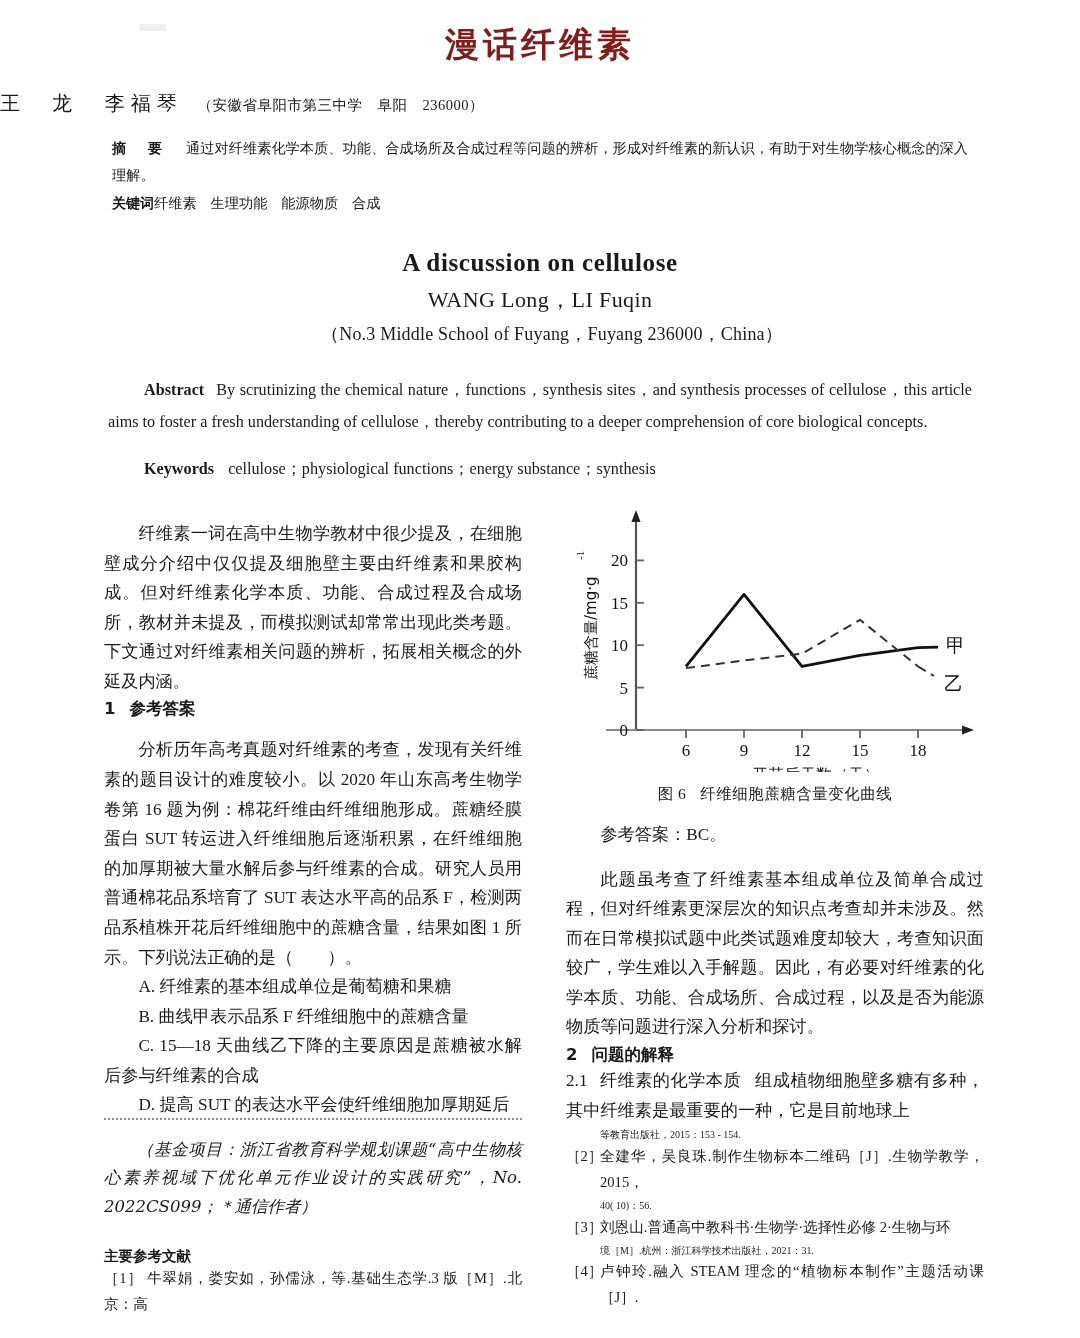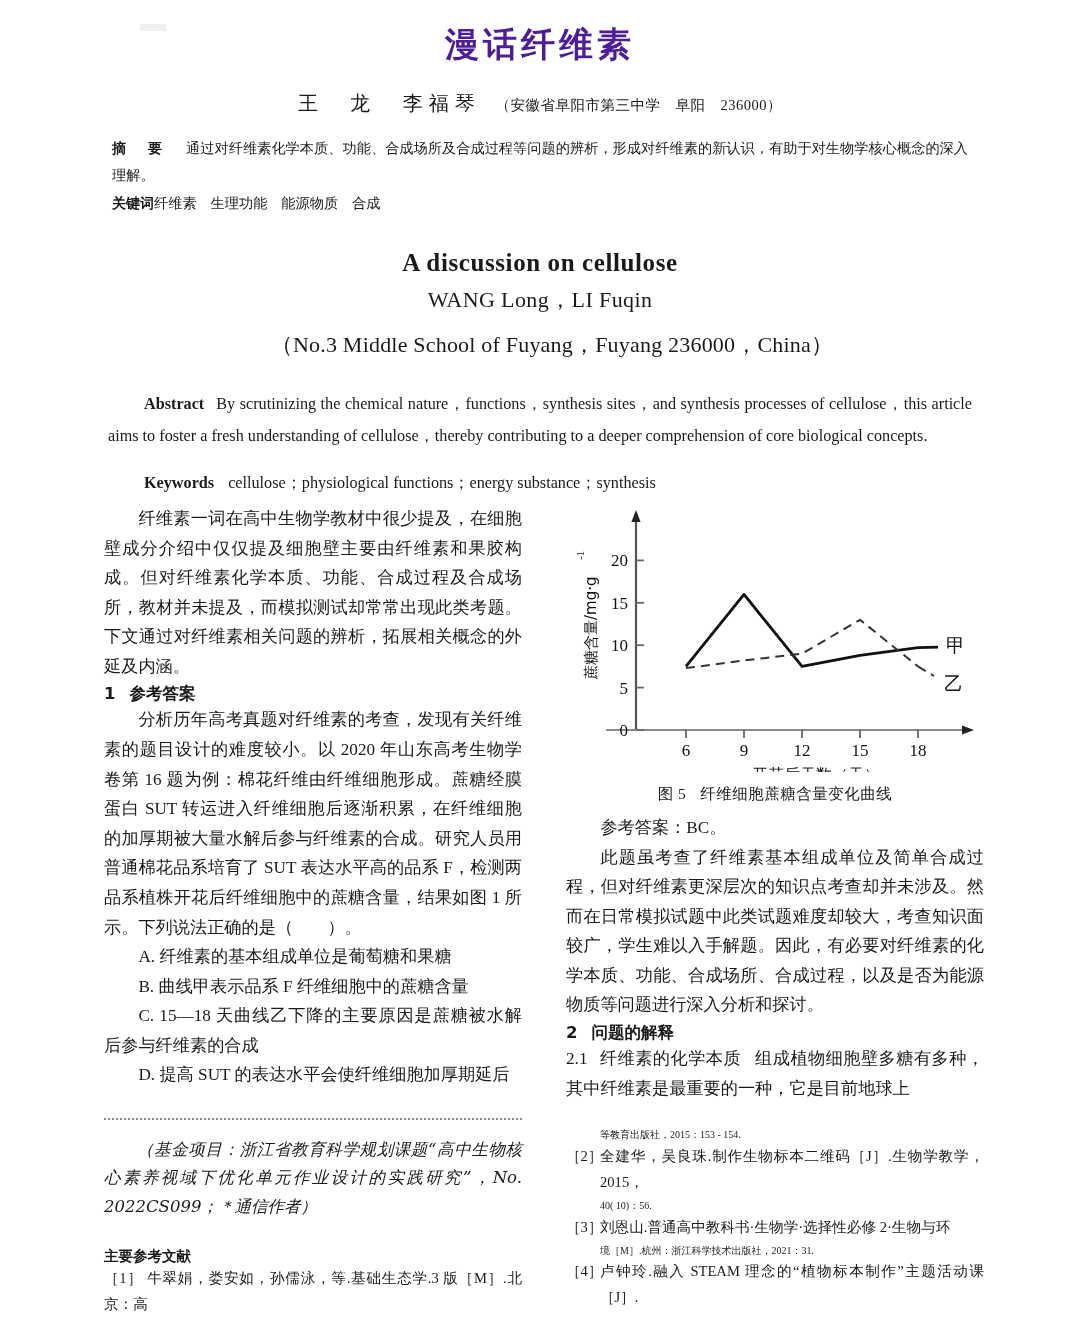--- a/index.html
+++ b/index.html
@@ -24,24 +24,23 @@
   }
 
   
   .title-cn {
     text-align: center;
     font-family: "DejaVu Sans", "Liberation Sans", sans-serif;
     font-weight: bold;
     font-size: 34px;
     letter-spacing: 4px;
     margin-top: 22px;
-    color: #4c1d95;
+    color: #7f1d1d;
   }
   .authors-line {
-    text-align: center;
     margin-top: 22px;
     font-size: 19px;
     color: #1a1a1a;
   }
   .authors-line .au {
     font-family: "Liberation Serif", serif;
     letter-spacing: 6px;
     font-size: 20px;
   }
   .authors-line .au + .au { margin-left: 22px; }
@@ -82,22 +81,22 @@
     letter-spacing: 0.6px;
   }
   .authors-en {
     text-align: center;
     font-size: 22px;
     margin-top: 8px;
     letter-spacing: 0.4px;
   }
   .affil-en {
     text-align: center;
-    font-size: 22px;
-    margin-top: 15px;
+    font-size: 18px;
+    margin-top: 7px;
     letter-spacing: 0.2px;
     padding-left: 24px;
   }
 
   .abs-en {
     margin: 28px 108px 0 108px;
     font-size: 16.2px;
     line-height: 2.0;
     text-align: justify;
     text-indent: 0;
@@ -130,21 +129,21 @@
   .col {
     width: 418px;
   }
   .para {
     font-size: 17.2px;
     line-height: 1.72;
     text-align: justify;
     text-justify: inter-ideograph;
     margin: 0;
   }
-  .indent { text-indent: 2em; }
+  .indent { text-indent: 2em; margin-top: 15px; }
   .opt { text-indent: 2em; }
   .sec-h {
     font-family: "DejaVu Sans", "Liberation Sans", sans-serif;
     font-weight: bold;
     font-size: 16.5px;
     margin: 2px 0 0 0;
   }
   .sec-h .num { margin-right: 14px; }
   .sub-h {
     font-size: 17.2px;
@@ -339,21 +338,21 @@
           <line x1="352" y1="143.7" x2="372" y2="143.2" stroke="#111" stroke-width="2.8"></line>
 
           <polyline points="120,164.1 178,156.5 236,149.7 294,115.8 352,162.4" fill="none" stroke="#333" stroke-width="2" stroke-dasharray="9,6" stroke-linejoin="round"></polyline>
           <line x1="352" y1="162.4" x2="368" y2="172" stroke="#333" stroke-width="2" stroke-dasharray="9,6"></line>
 
           <text x="380" y="148" font-family="DejaVu Sans, sans-serif" font-size="19" fill="#111">甲</text>
           <text x="378" y="186" font-family="DejaVu Sans, sans-serif" font-size="19" fill="#111">乙</text>
         </svg>
 
         <div class="figcap">
-          <span class="fnum">图 5</span><span>纤维细胞蔗糖含量变化曲线</span>
+          <span class="fnum">图 6</span><span>纤维细胞蔗糖含量变化曲线</span>
         </div>
       </div>
 
       <p class="para indent">参考答案：BC。</p>
       <p class="para indent">此题虽考查了纤维素基本组成单位及简单合成过程，但对纤维素更深层次的知识点考查却并未涉及。然而在日常模拟试题中此类试题难度却较大，考查知识面较广，学生难以入手解题。因此，有必要对纤维素的化学本质、功能、合成场所、合成过程，以及是否为能源物质等问题进行深入分析和探讨。</p>
 
       <div class="sec-h">
         <span class="num">2</span><span>问题的解释</span>
       </div>
 

